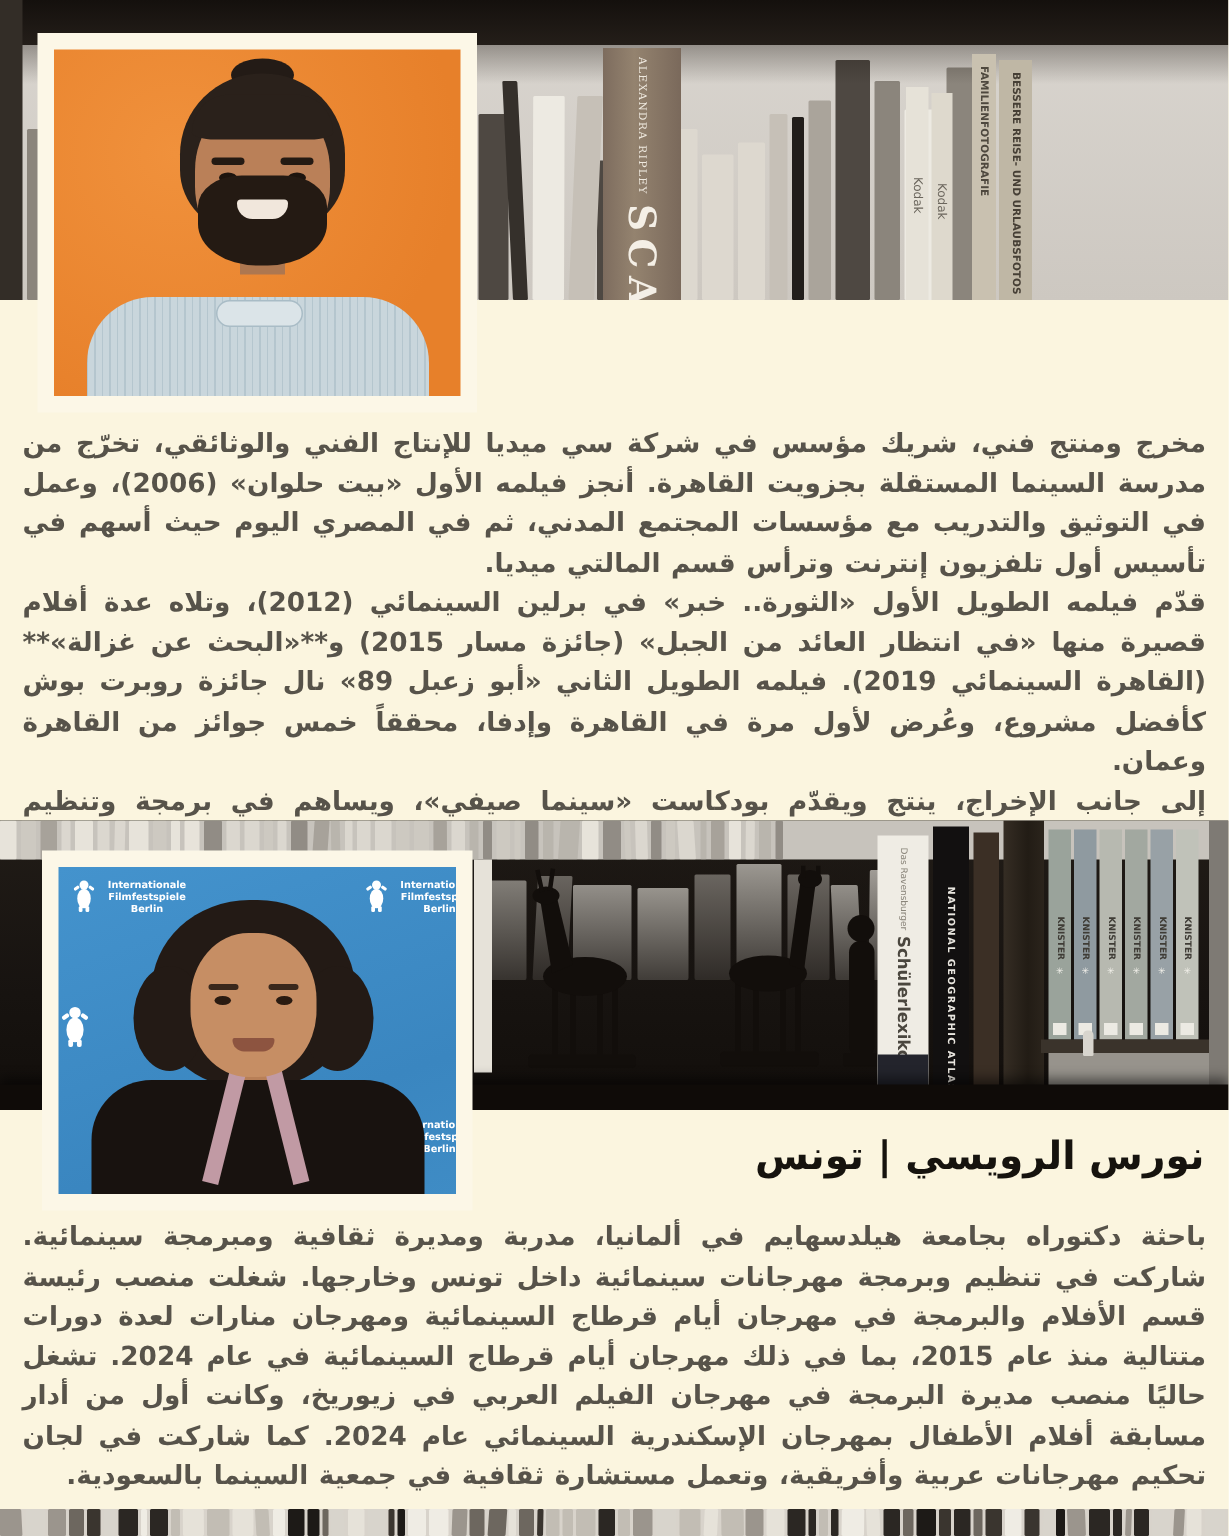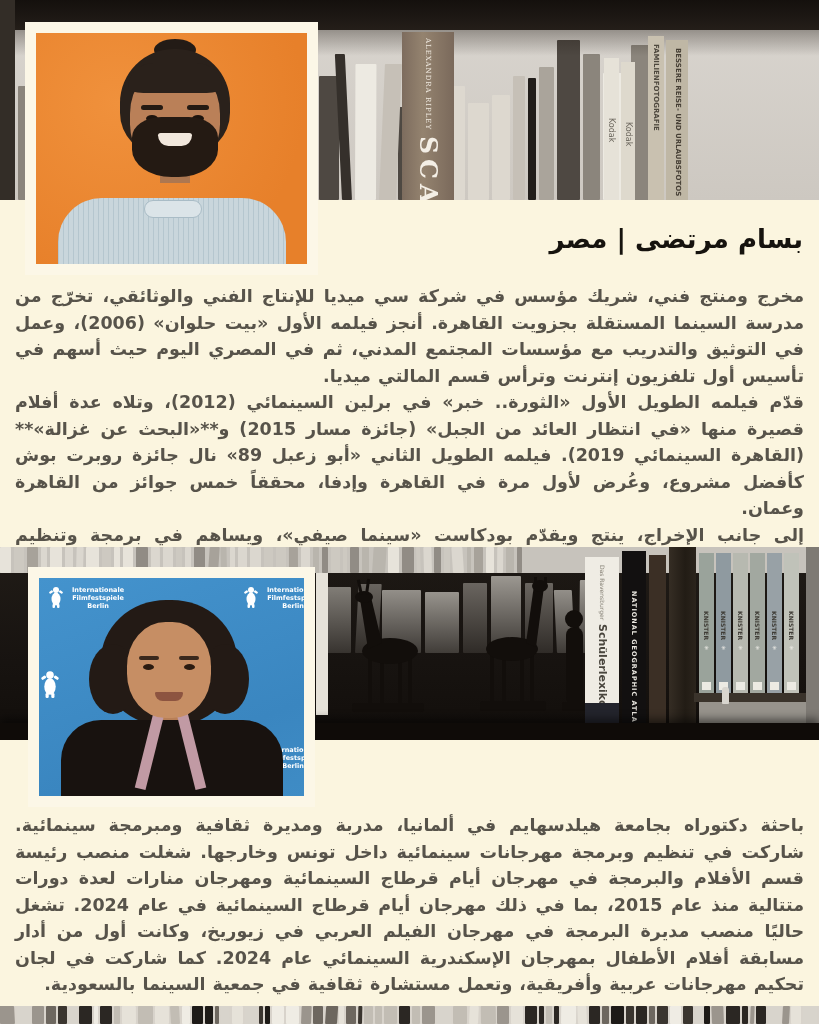--- a/index.html
+++ b/index.html
@@ -198,21 +198,20 @@
         <div class="p1-brow r"></div>
         <div class="p1-eye l"></div>
         <div class="p1-eye r"></div>
         <div class="p1-beard">
           <div class="p1-smile"></div>
         </div>
       </div>
     </div>
   </div>
 
-  <div class="heading h1">بسام مرتضى | مصر</div>
   <div class="bio bio1">
     <p>مخرج ومنتج فني، شريك مؤسس في شركة سي ميديا للإنتاج الفني والوثائقي، تخرّج من مدرسة السينما المستقلة بجزويت القاهرة. أنجز فيلمه الأول «بيت حلوان» (2006)، وعمل في التوثيق والتدريب مع مؤسسات المجتمع المدني، ثم في المصري اليوم حيث أسهم في تأسيس أول تلفزيون إنترنت وترأس قسم المالتي ميديا.</p>
     <p>قدّم فيلمه الطويل الأول «الثورة.. خبر» في برلين السينمائي (2012)، وتلاه عدة أفلام قصيرة منها «في انتظار العائد من الجبل» (جائزة مسار 2015) و**«البحث عن غزالة»** (القاهرة السينمائي 2019). فيلمه الطويل الثاني «أبو زعبل 89» نال جائزة روبرت بوش كأفضل مشروع، وعُرض لأول مرة في القاهرة وإدفا، محققاً خمس جوائز من القاهرة وعمان.</p>
     <p>إلى جانب الإخراج، ينتج ويقدّم بودكاست «سينما صيفي»، ويساهم في برمجة وتنظيم عروض سينمائية مستقلة في مصر.</p>
   </div>
 
   <div class="banner banner2">
     <div class="spine-row b2-topbooks">
         <div class="spine" style="width: 11.1px; height: 100%; background: rgb(231, 227, 218);"></div>
         <div class="spine" style="width: 10.3px; height: 100%; background: rgb(205, 201, 193);"></div>
@@ -409,20 +408,21 @@
       <div class="p2-face">
         <div class="p2-brow l"></div>
         <div class="p2-brow r"></div>
         <div class="p2-eye l"></div>
         <div class="p2-eye r"></div>
         <div class="p2-smile"></div>
       </div>
     </div>
   </div>
 
+  <div class="heading h2">نورس الرويسي | تونس</div>
   <div class="bio bio2">
     <p>باحثة دكتوراه بجامعة هيلدسهايم في ألمانيا، مدربة ومديرة ثقافية ومبرمجة سينمائية. شاركت في تنظيم وبرمجة مهرجانات سينمائية داخل تونس وخارجها. شغلت منصب رئيسة قسم الأفلام والبرمجة في مهرجان أيام قرطاج السينمائية ومهرجان منارات لعدة دورات متتالية منذ عام 2015، بما في ذلك مهرجان أيام قرطاج السينمائية في عام 2024. تشغل حاليًا منصب مديرة البرمجة في مهرجان الفيلم العربي في زيوريخ، وكانت أول من أدار مسابقة أفلام الأطفال بمهرجان الإسكندرية السينمائي عام 2024. كما شاركت في لجان تحكيم مهرجانات عربية وأفريقية، وتعمل مستشارة ثقافية في جمعية السينما بالسعودية.</p>
   </div>
 
   <div class="banner banner3">
     <div class="spine-row b3-books">
         <div class="spine" style="width: 14.5px; height: 100%; background: rgb(155, 149, 141); transform: skewX(2.9deg);"></div>
         <div class="spine" style="width: 13.1px; height: 100%; background: rgb(216, 212, 204);"></div>
         <div class="spine" style="width: 12.5px; height: 100%; background: rgb(155, 149, 141);"></div>
         <div class="spine" style="width: 10px; height: 100%; background: rgb(109, 103, 95);"></div>

